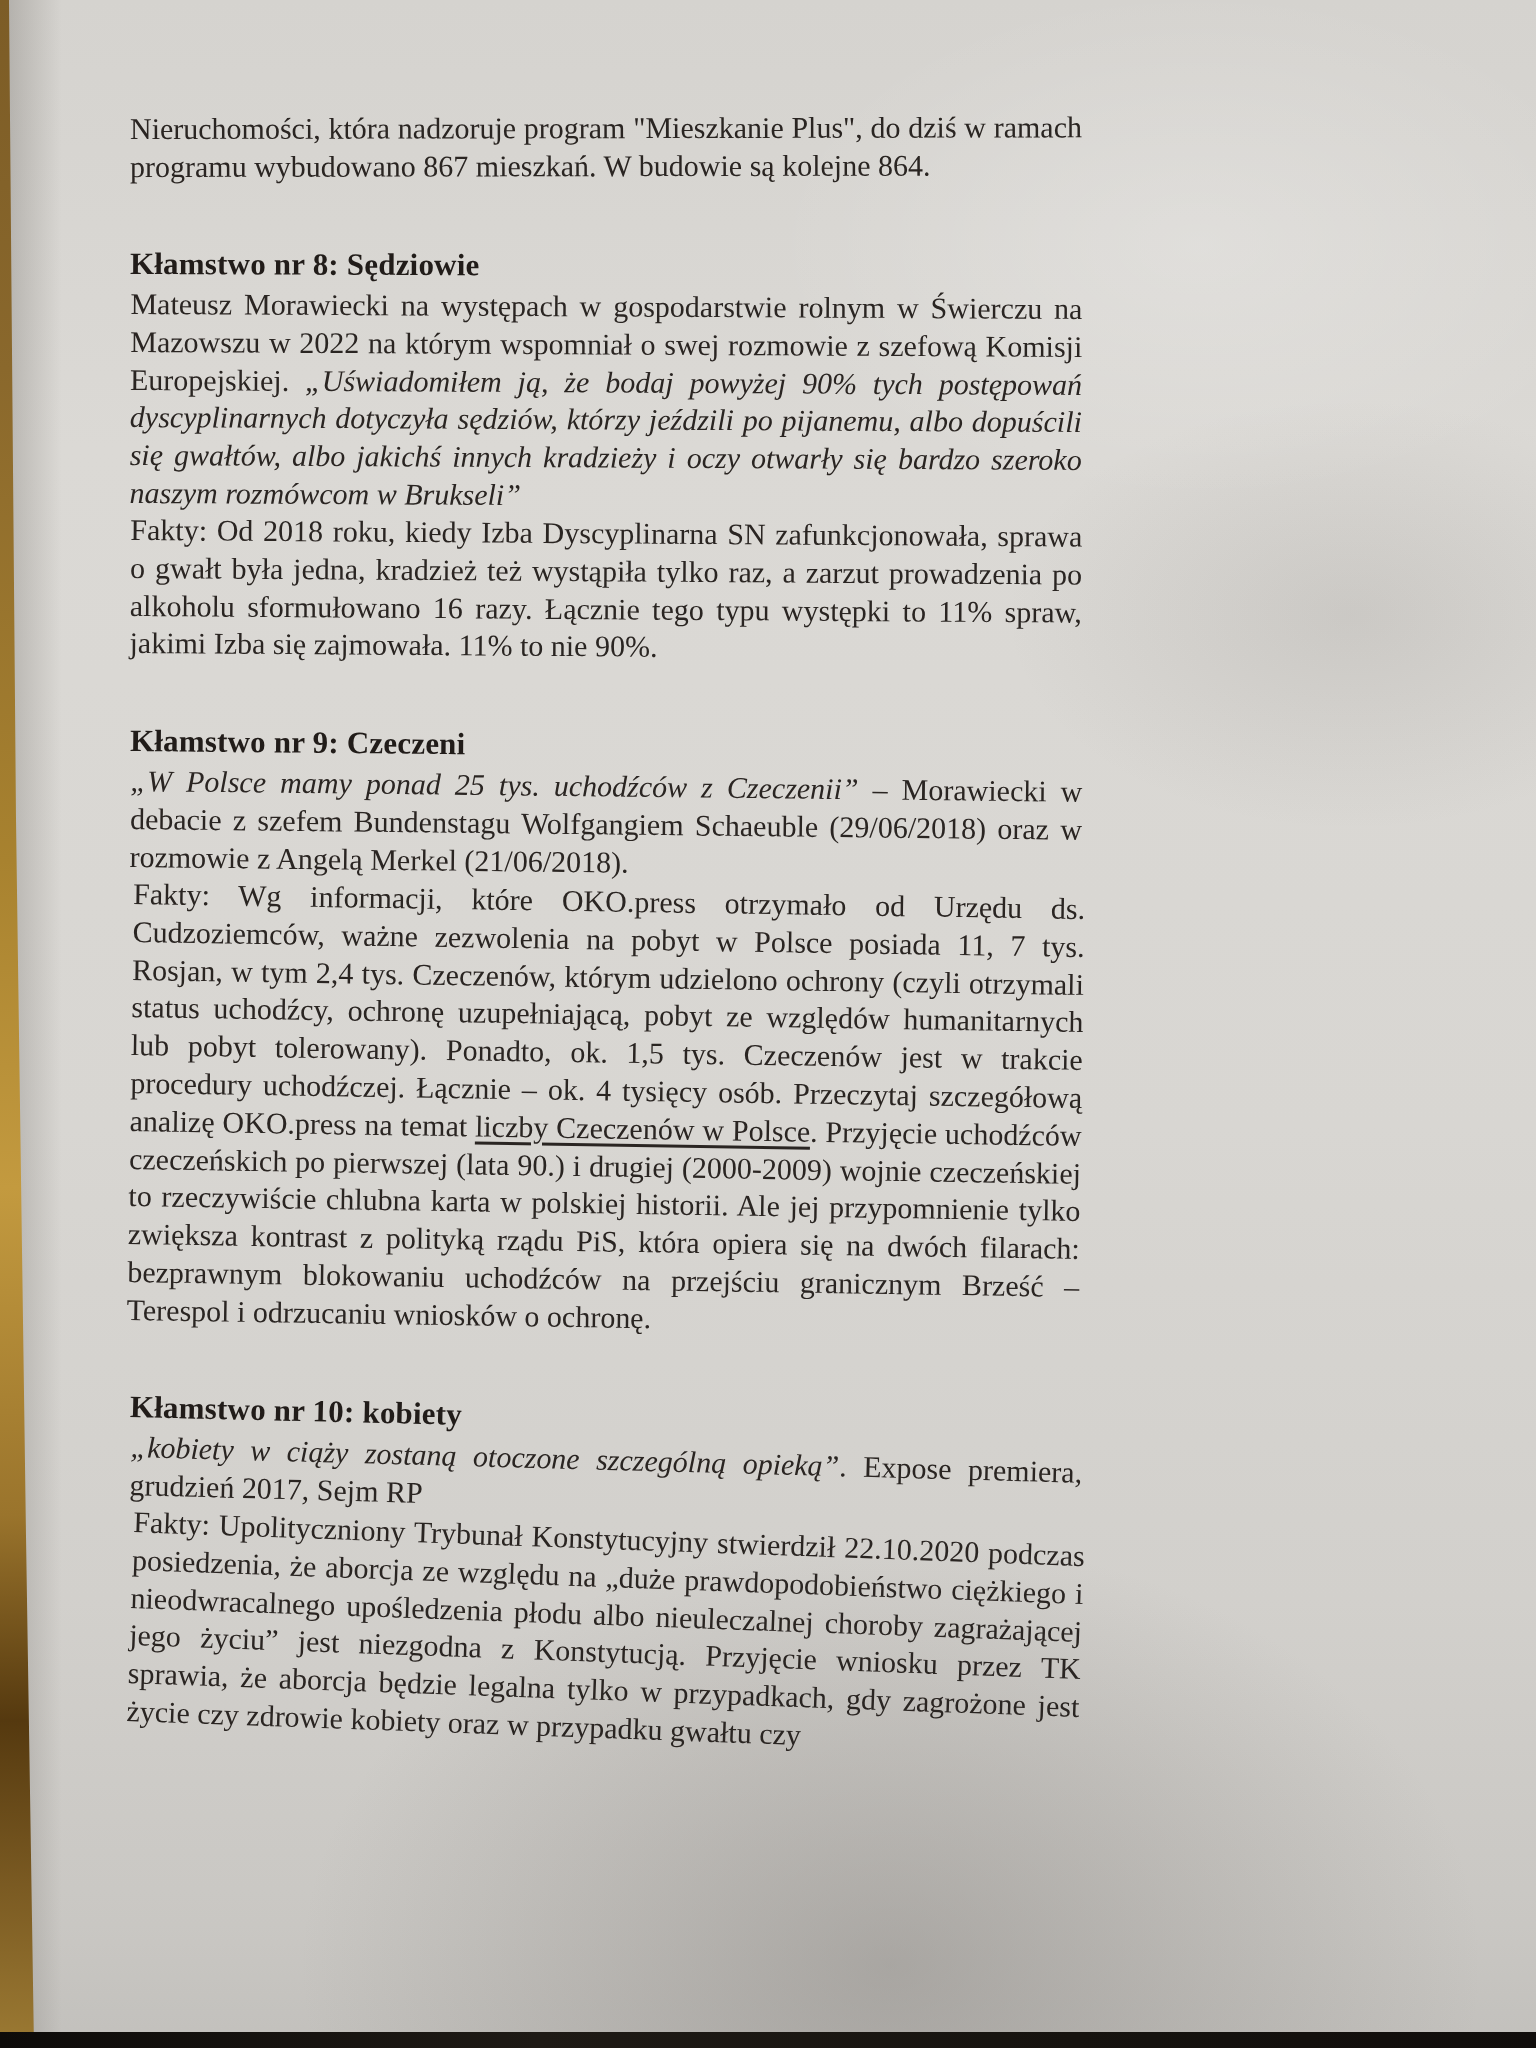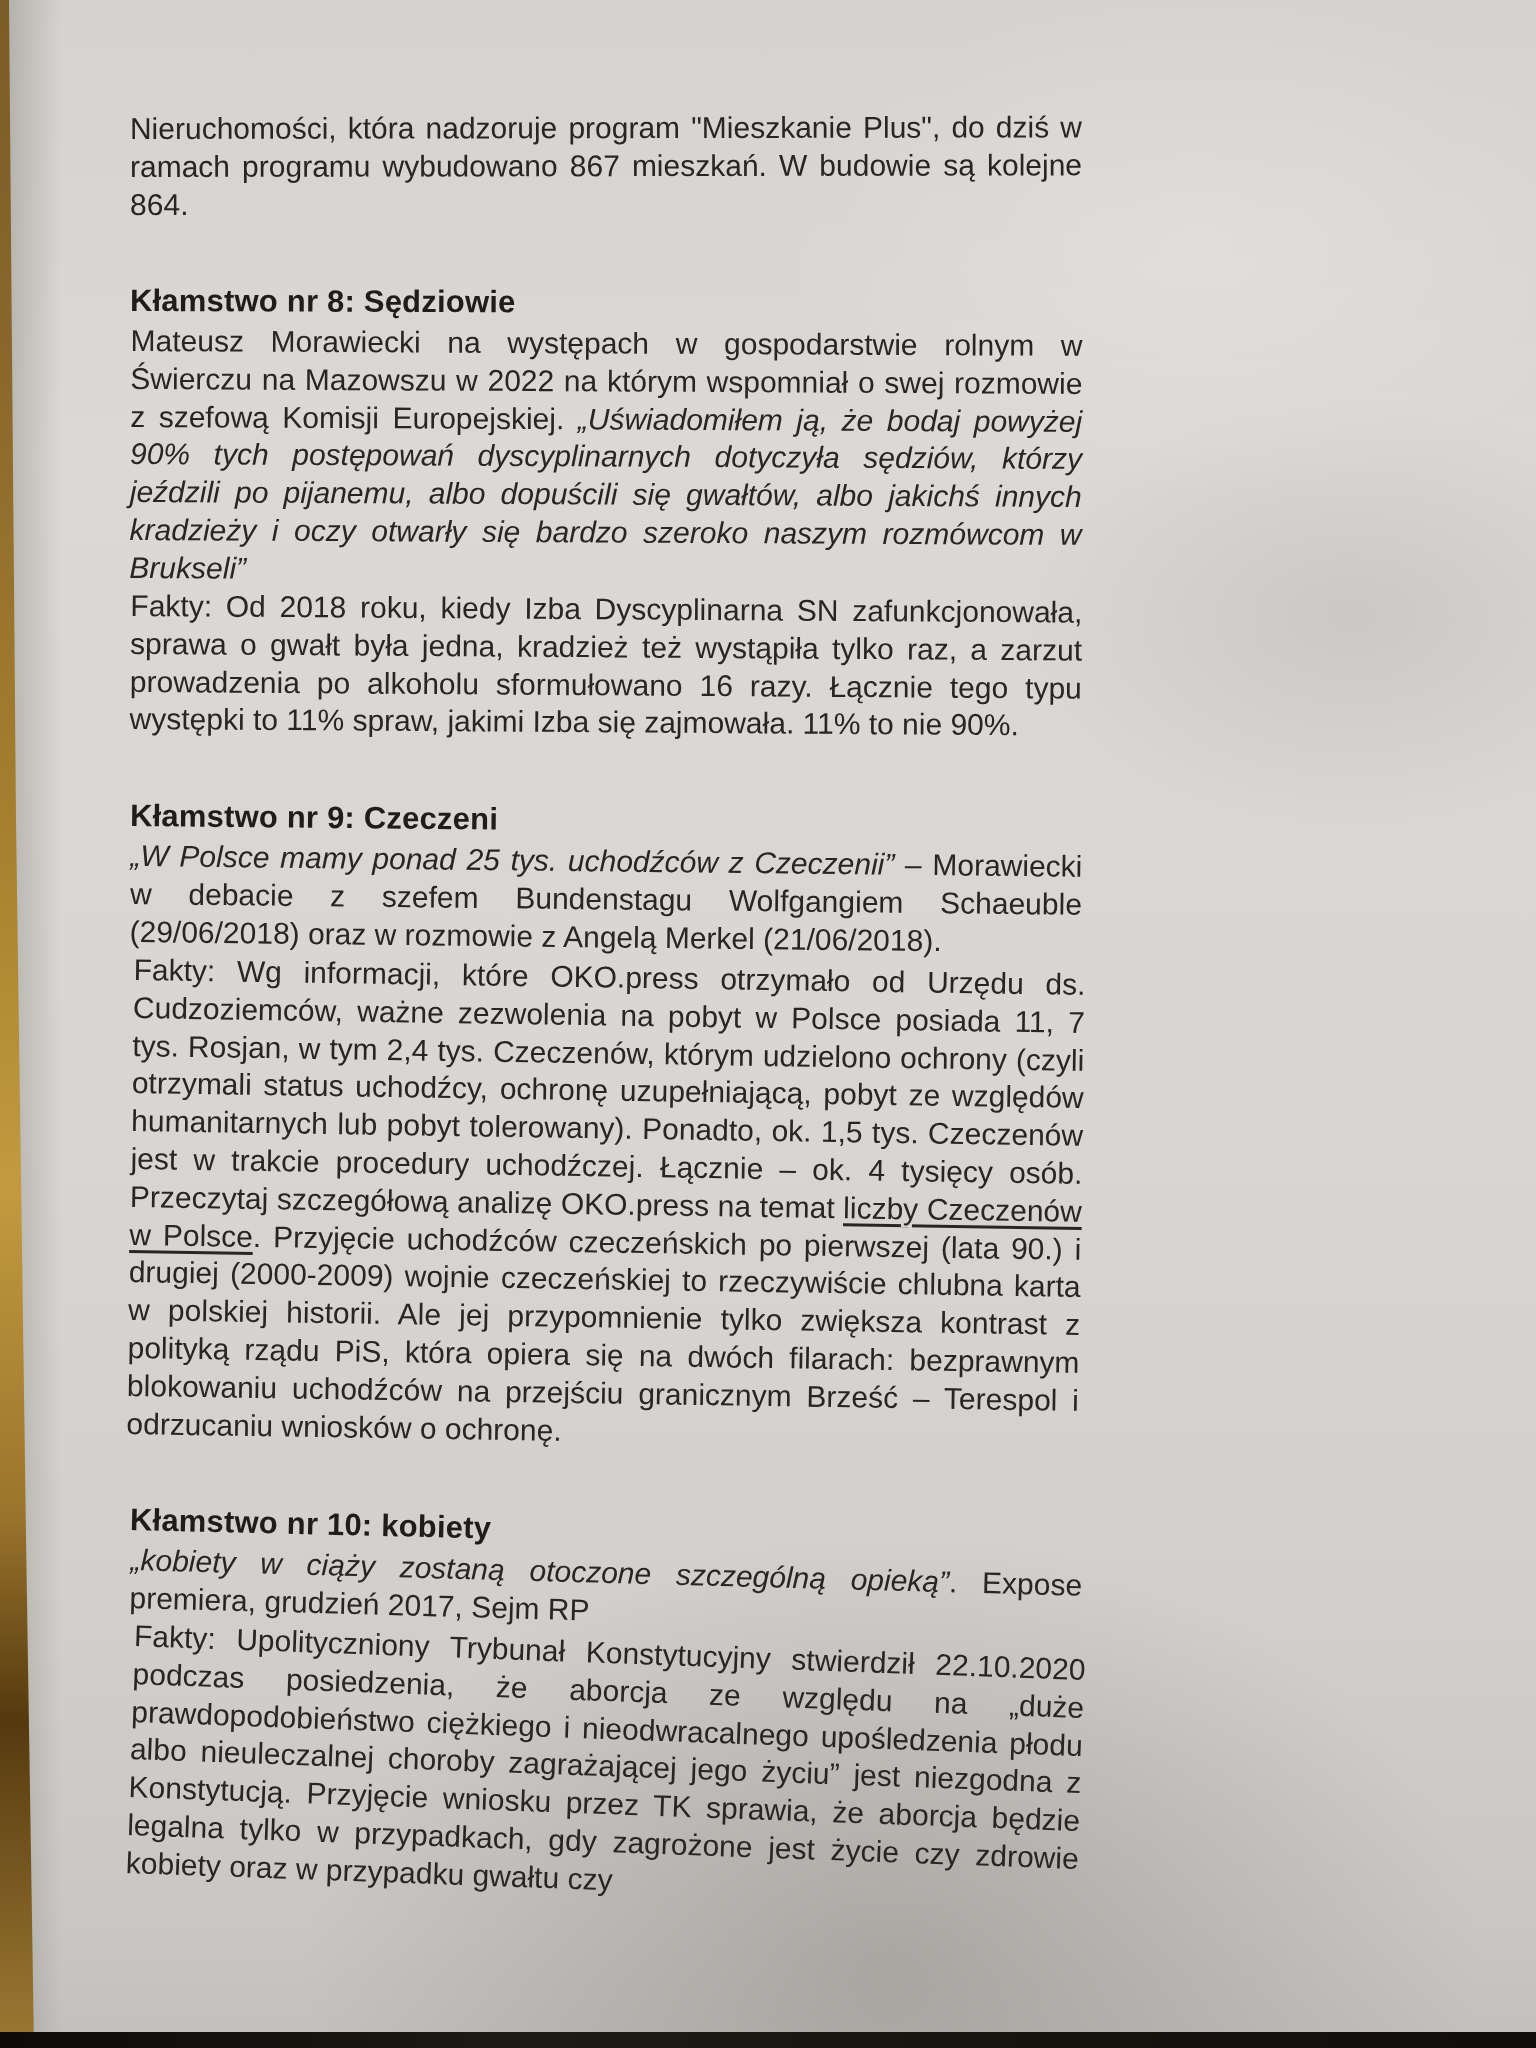--- a/index.html
+++ b/index.html
@@ -5,21 +5,21 @@
   html, body {
     margin: 0;
     padding: 0;
     background: #101010;
   }
   .photo {
     position: relative;
     width: 1536px;
     height: 2048px;
     overflow: hidden;
-    font-family: Liberation Sans, sans-serif;
+    font-family: Liberation Serif, serif;
   }
   
   .paper {
     position: absolute;
     inset: 0;
     background:
       
       radial-gradient(55% 30% at 58% 96%, rgba(120,116,112,0.38), rgba(120,116,112,0) 70%),
       
       radial-gradient(40% 18% at 78% 12%, rgba(255,255,255,0.20), rgba(255,255,255,0) 70%),

